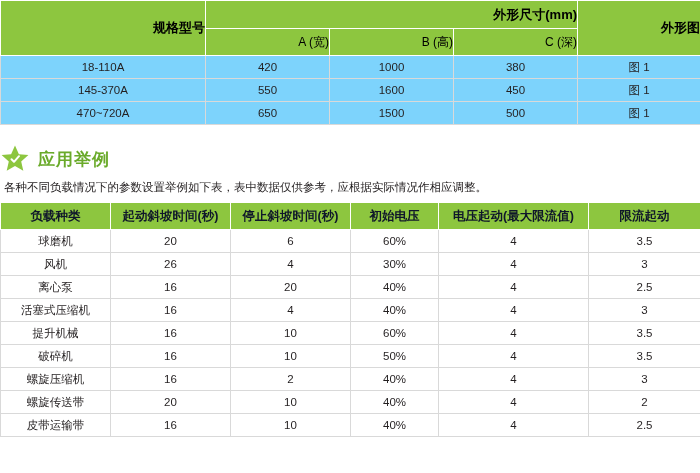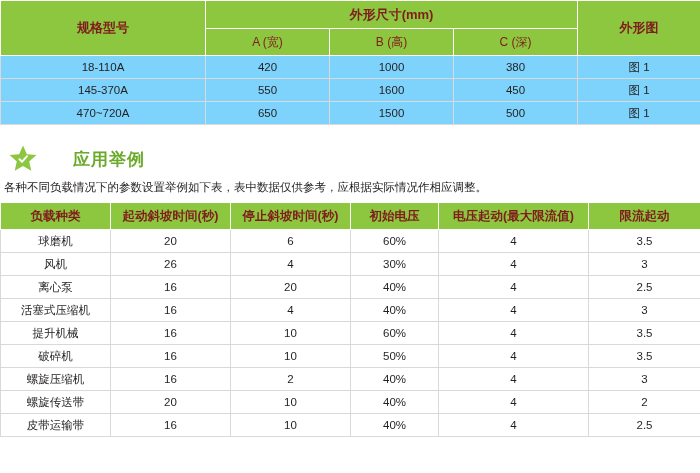--- a/index.html
+++ b/index.html
@@ -27,25 +27,26 @@
     border-collapse: collapse;
     table-layout: fixed;
   }
   table.dim th, table.dim td {
     border: 1px solid #ffffff;
     text-align: center;
     vertical-align: middle;
   }
   table.dim thead th {
     background: #8dc63f;
-    color: #7f1d1d;
+    color: #000000;
     font-size: 13px;
     font-weight: bold;
     height: 27px;
     padding: 0;
+    text-align: right;
   }
   table.dim thead th.sub {
     font-size: 12px;
     font-weight: normal;
     height: 26px;
   }
   table.dim tbody td {
     border: 1px solid #d9d9d9;
     background: #7dd3fc;
     color: #231f20;
@@ -53,22 +54,20 @@
     height: 22px;
     padding: 0;
   }
 
   
   .section-head {
     display: flex;
     align-items: center;
     height: 40px;
     margin-top: 14px;
-    padding-left: 8px;
-    gap: 27px;
   }
   .star-icon {
     width: 30px;
     height: 30px;
     margin-right: 8px;
     flex: 0 0 auto;
   }
   .section-title {
     font-size: 17px;
     font-weight: bold;
@@ -85,21 +84,21 @@
   }
 
   
   table.app {
     width: 700px;
     border-collapse: collapse;
     table-layout: fixed;
   }
   table.app th {
     background: #8dc63f;
-    color: #7f1d1d;
+    color: #0f172a;
     font-size: 12.5px;
     font-weight: bold;
     height: 26px;
     padding: 0;
     border: 1px solid #ffffff;
     text-align: center;
     vertical-align: middle;
   }
   table.app td {
     border: 1px solid #d9d9d9;

